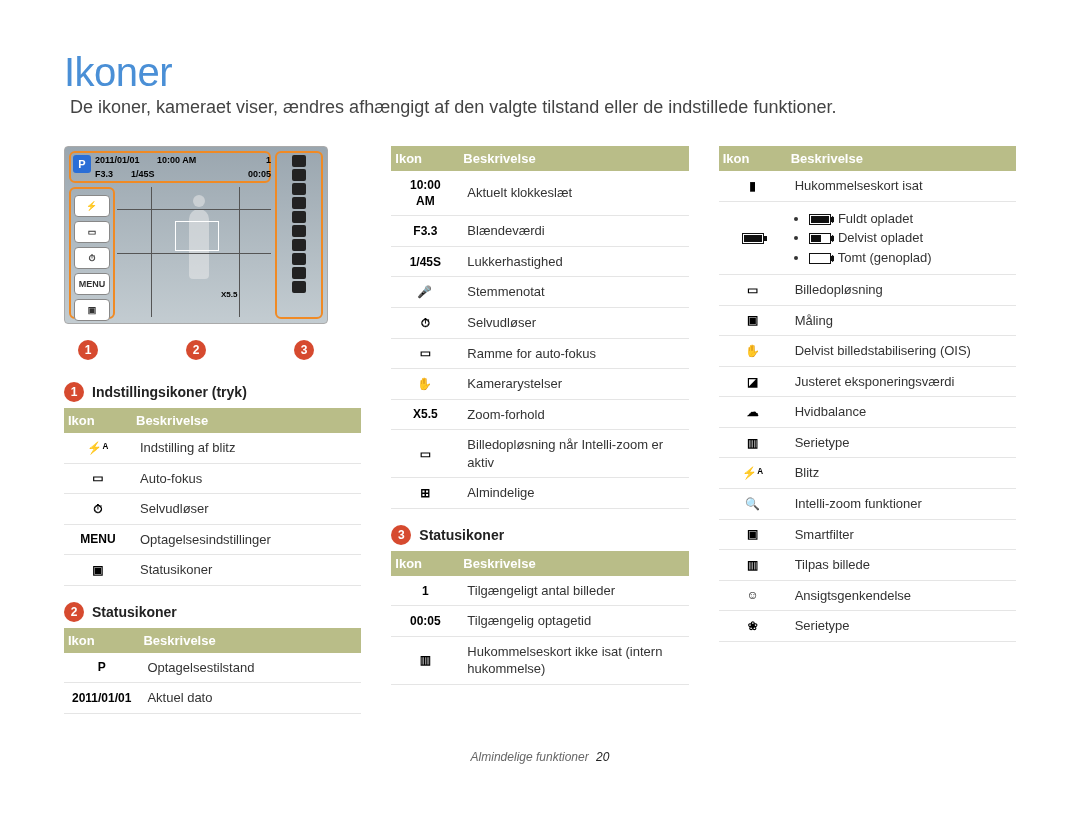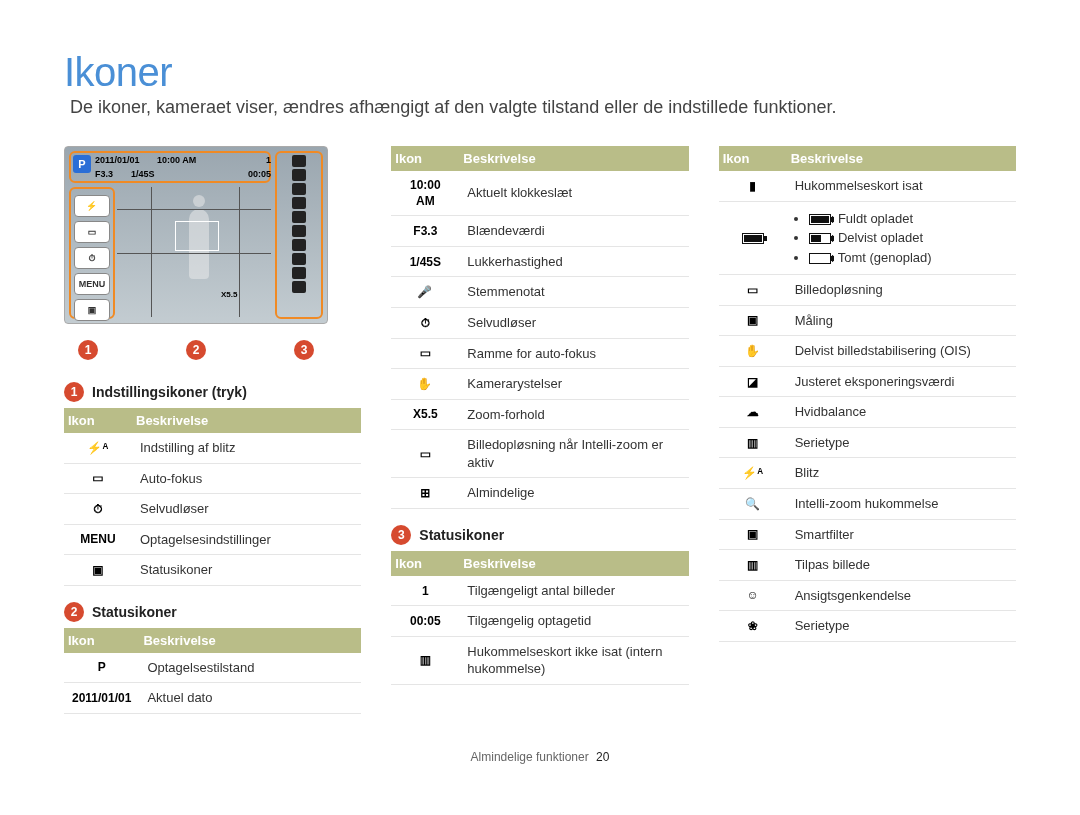--- a/index.html
+++ b/index.html
@@ -120,20 +120,21 @@
   .ico-batt::after{content:"";position:absolute;right:-4px;top:2px;width:3px;height:5px;background:#111;}
   .ico-batt .fill{position:absolute;left:1px;top:1px;bottom:1px;background:#111;}
   ul.batt-list { margin:2px 0; padding-left:14px; }
   ul.batt-list li { margin:2px 0; }
 
   .footer {
     text-align:center;
     font-size: 12px;
     color:#666;
     margin-top: 36px;
+    font-style: italic;
   }
   .footer .pn { color:#222; font-weight:normal; margin-left:4px;}
 </style>
 </head>
 <body>
 
 <div class="page">
   <h1 class="title">Ikoner</h1>
   <p class="subtitle">De ikoner, kameraet viser, ændres afhængigt af den valgte tilstand eller de indstillede funktioner.</p>
 
@@ -371,21 +372,21 @@
             <tr>
               <td class="icn">▥</td>
               <td>Serietype</td>
             </tr>
             <tr>
               <td class="icn">⚡ᴬ</td>
               <td>Blitz</td>
             </tr>
             <tr>
               <td class="icn">🔍</td>
-              <td>Intelli-zoom hukommelse</td>
+              <td>Intelli-zoom funktioner</td>
             </tr>
             <tr>
               <td class="icn">▣</td>
               <td>Smartfilter</td>
             </tr>
             <tr>
               <td class="icn">▥</td>
               <td>Tilpas billede</td>
             </tr>
             <tr>

